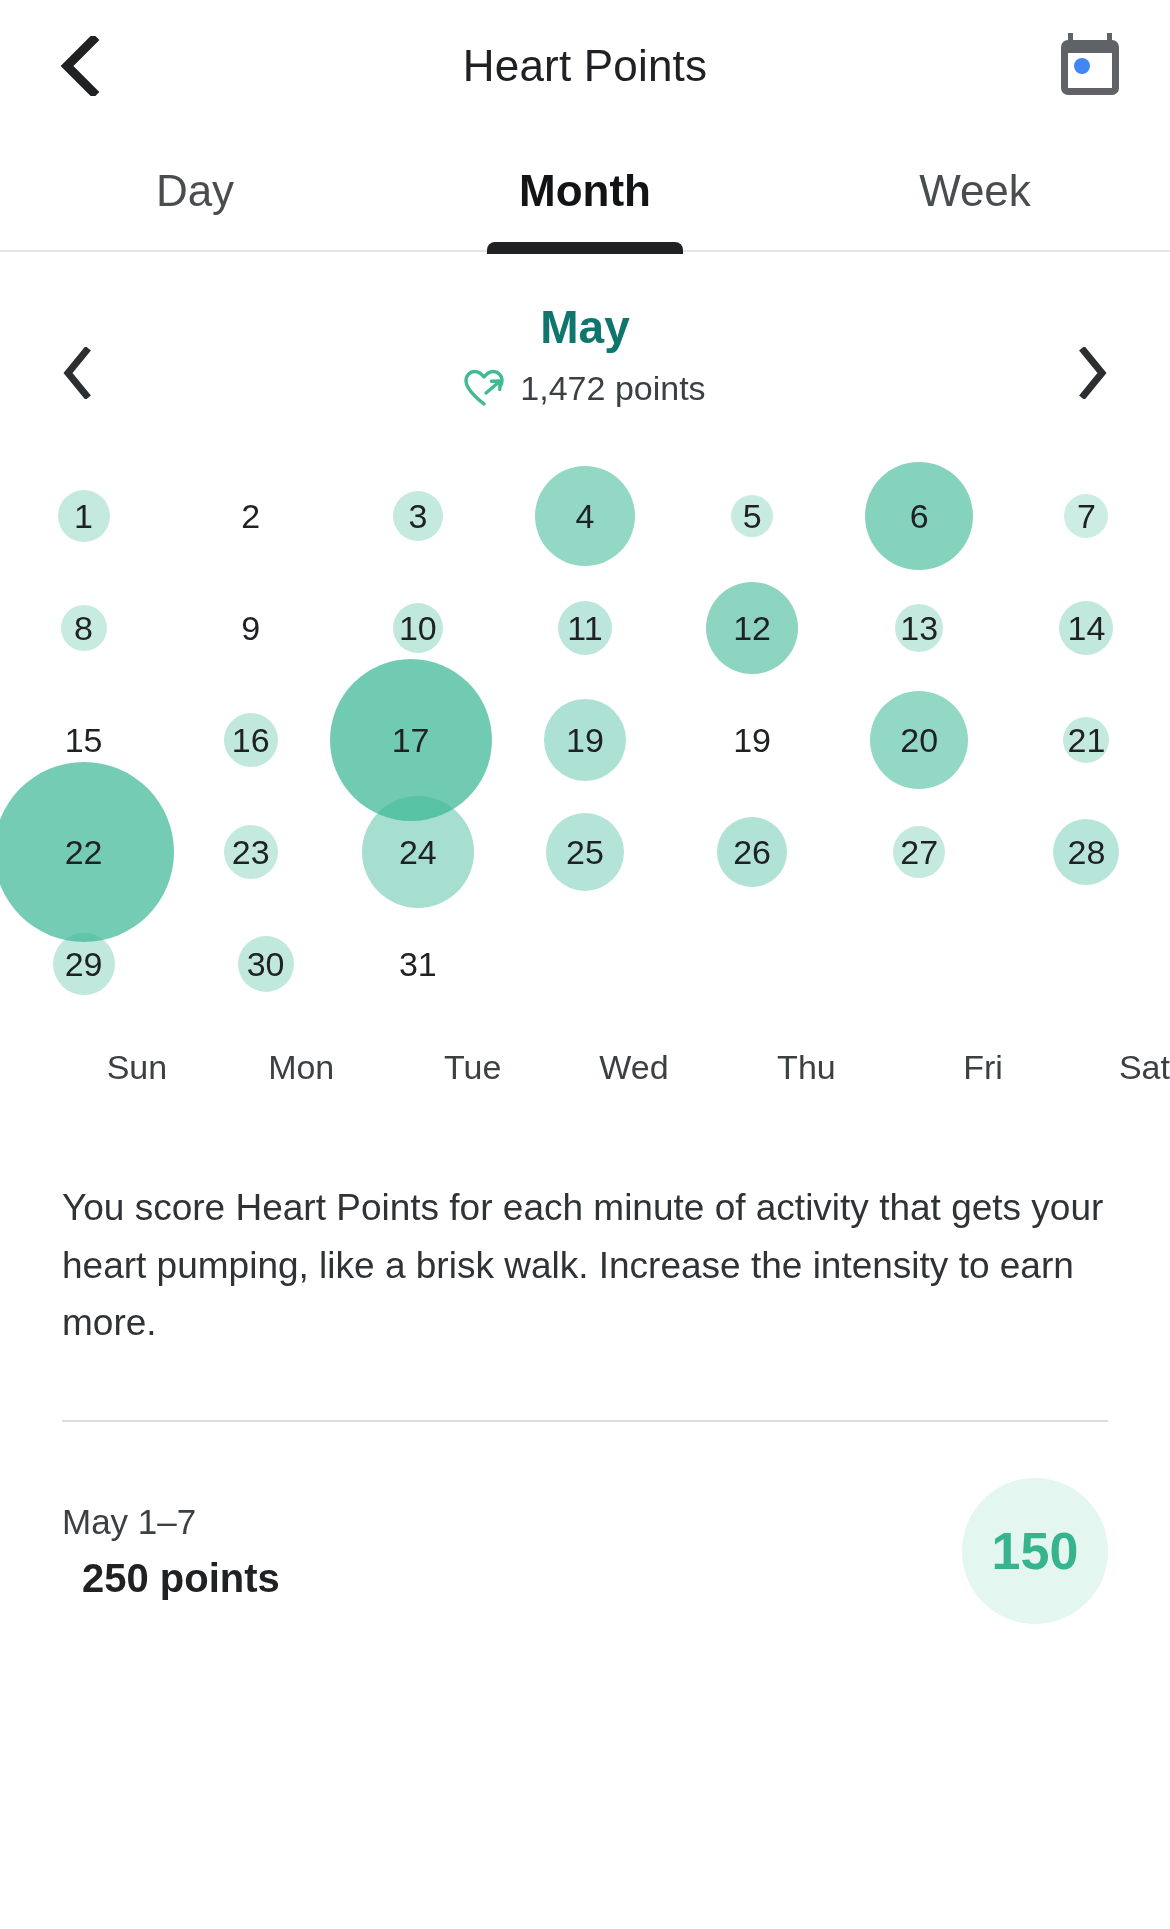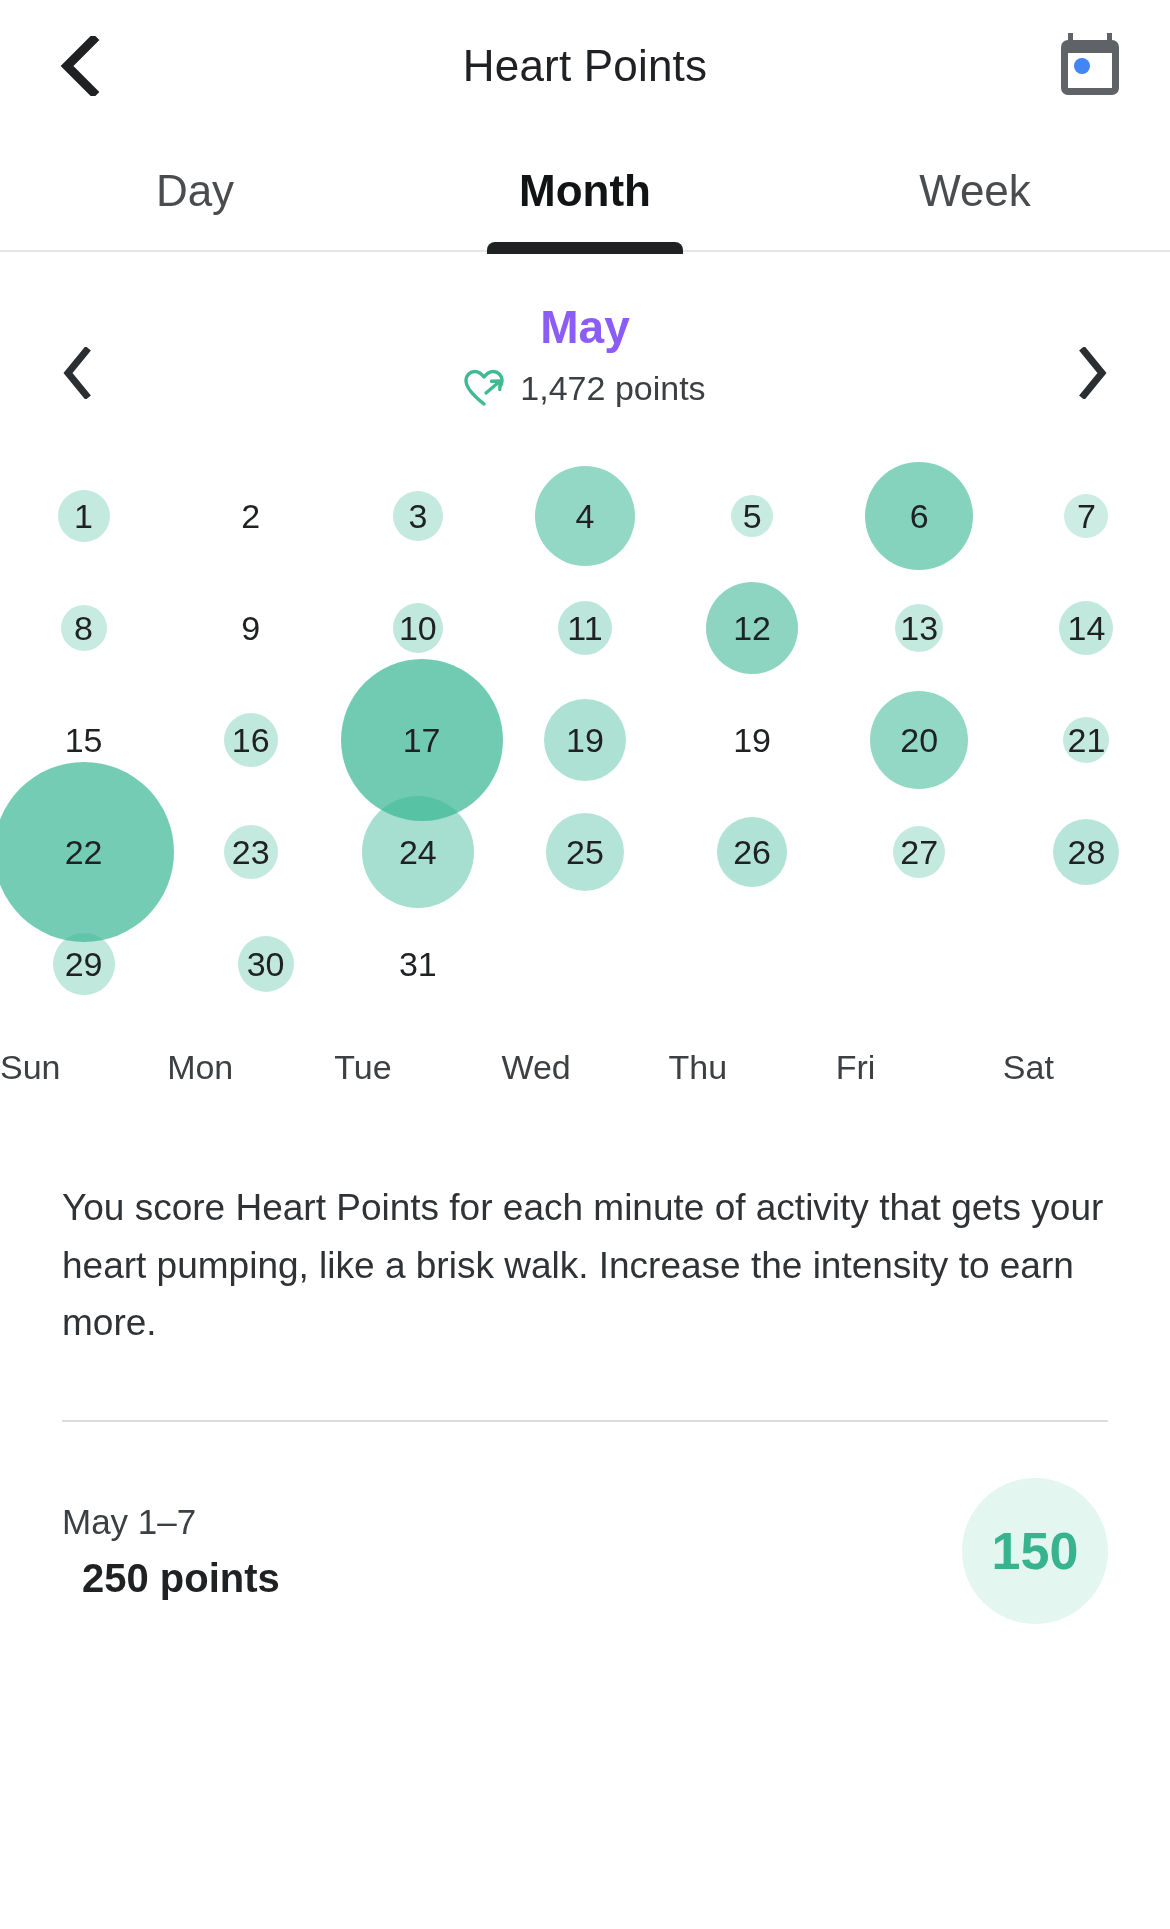--- a/index.html
+++ b/index.html
@@ -75,21 +75,21 @@
   
   .month-nav {
     position: relative;
     padding-top: 50px;
     height: 190px;
   }
   .month-head { text-align: center; }
   .month-name {
     font-size: 46px;
     font-weight: 700;
-    color: #8b5cf6;
+    color: #0f766e;
     line-height: 1.1;
   }
   .month-points {
     margin-top: 16px;
     display: flex;
     align-items: flex-start;
     justify-content: center;
     gap: 14px;
     font-size: 34px;
     color: #3c4043;
@@ -138,21 +138,21 @@
     line-height: 1;
   }
 
   
   .weekdays {
     display: flex;
     margin-top: 28px;
   }
   .weekday {
     flex: 1;
-    text-align: left;
+    text-align: right;
     font-size: 34px;
     color: #3c4043;
   }
 
   
   .desc {
     margin: 92px 62px 0 62px;
     font-size: 37px;
     line-height: 1.56;
     color: #303336;
@@ -314,21 +314,21 @@
       </div>
     </div>
     <div class="week-row">
       <div class="cell" style="left: 0px;">
         <span class="daynum">15</span>
       </div>
       <div class="cell" style="left: 167.143px;">
         <div class="bubble" style="width: 54px; height: 54px; opacity: 0.32; background: rgb(58, 183, 149);"></div>
         <span class="daynum">16</span>
       </div>
-      <div class="cell" style="left: 338px;">
+      <div class="cell" style="left: 327px;">
         <div class="bubble" style="width: 162px; height: 162px; opacity: 0.72; background: rgb(58, 183, 149);"></div>
         <span class="daynum">17</span>
       </div>
       <div class="cell" style="left: 501.429px;">
         <div class="bubble" style="width: 82px; height: 82px; opacity: 0.42; background: rgb(58, 183, 149);"></div>
         <span class="daynum">19</span>
       </div>
       <div class="cell" style="left: 668.571px;">
         <span class="daynum">19</span>
       </div>

